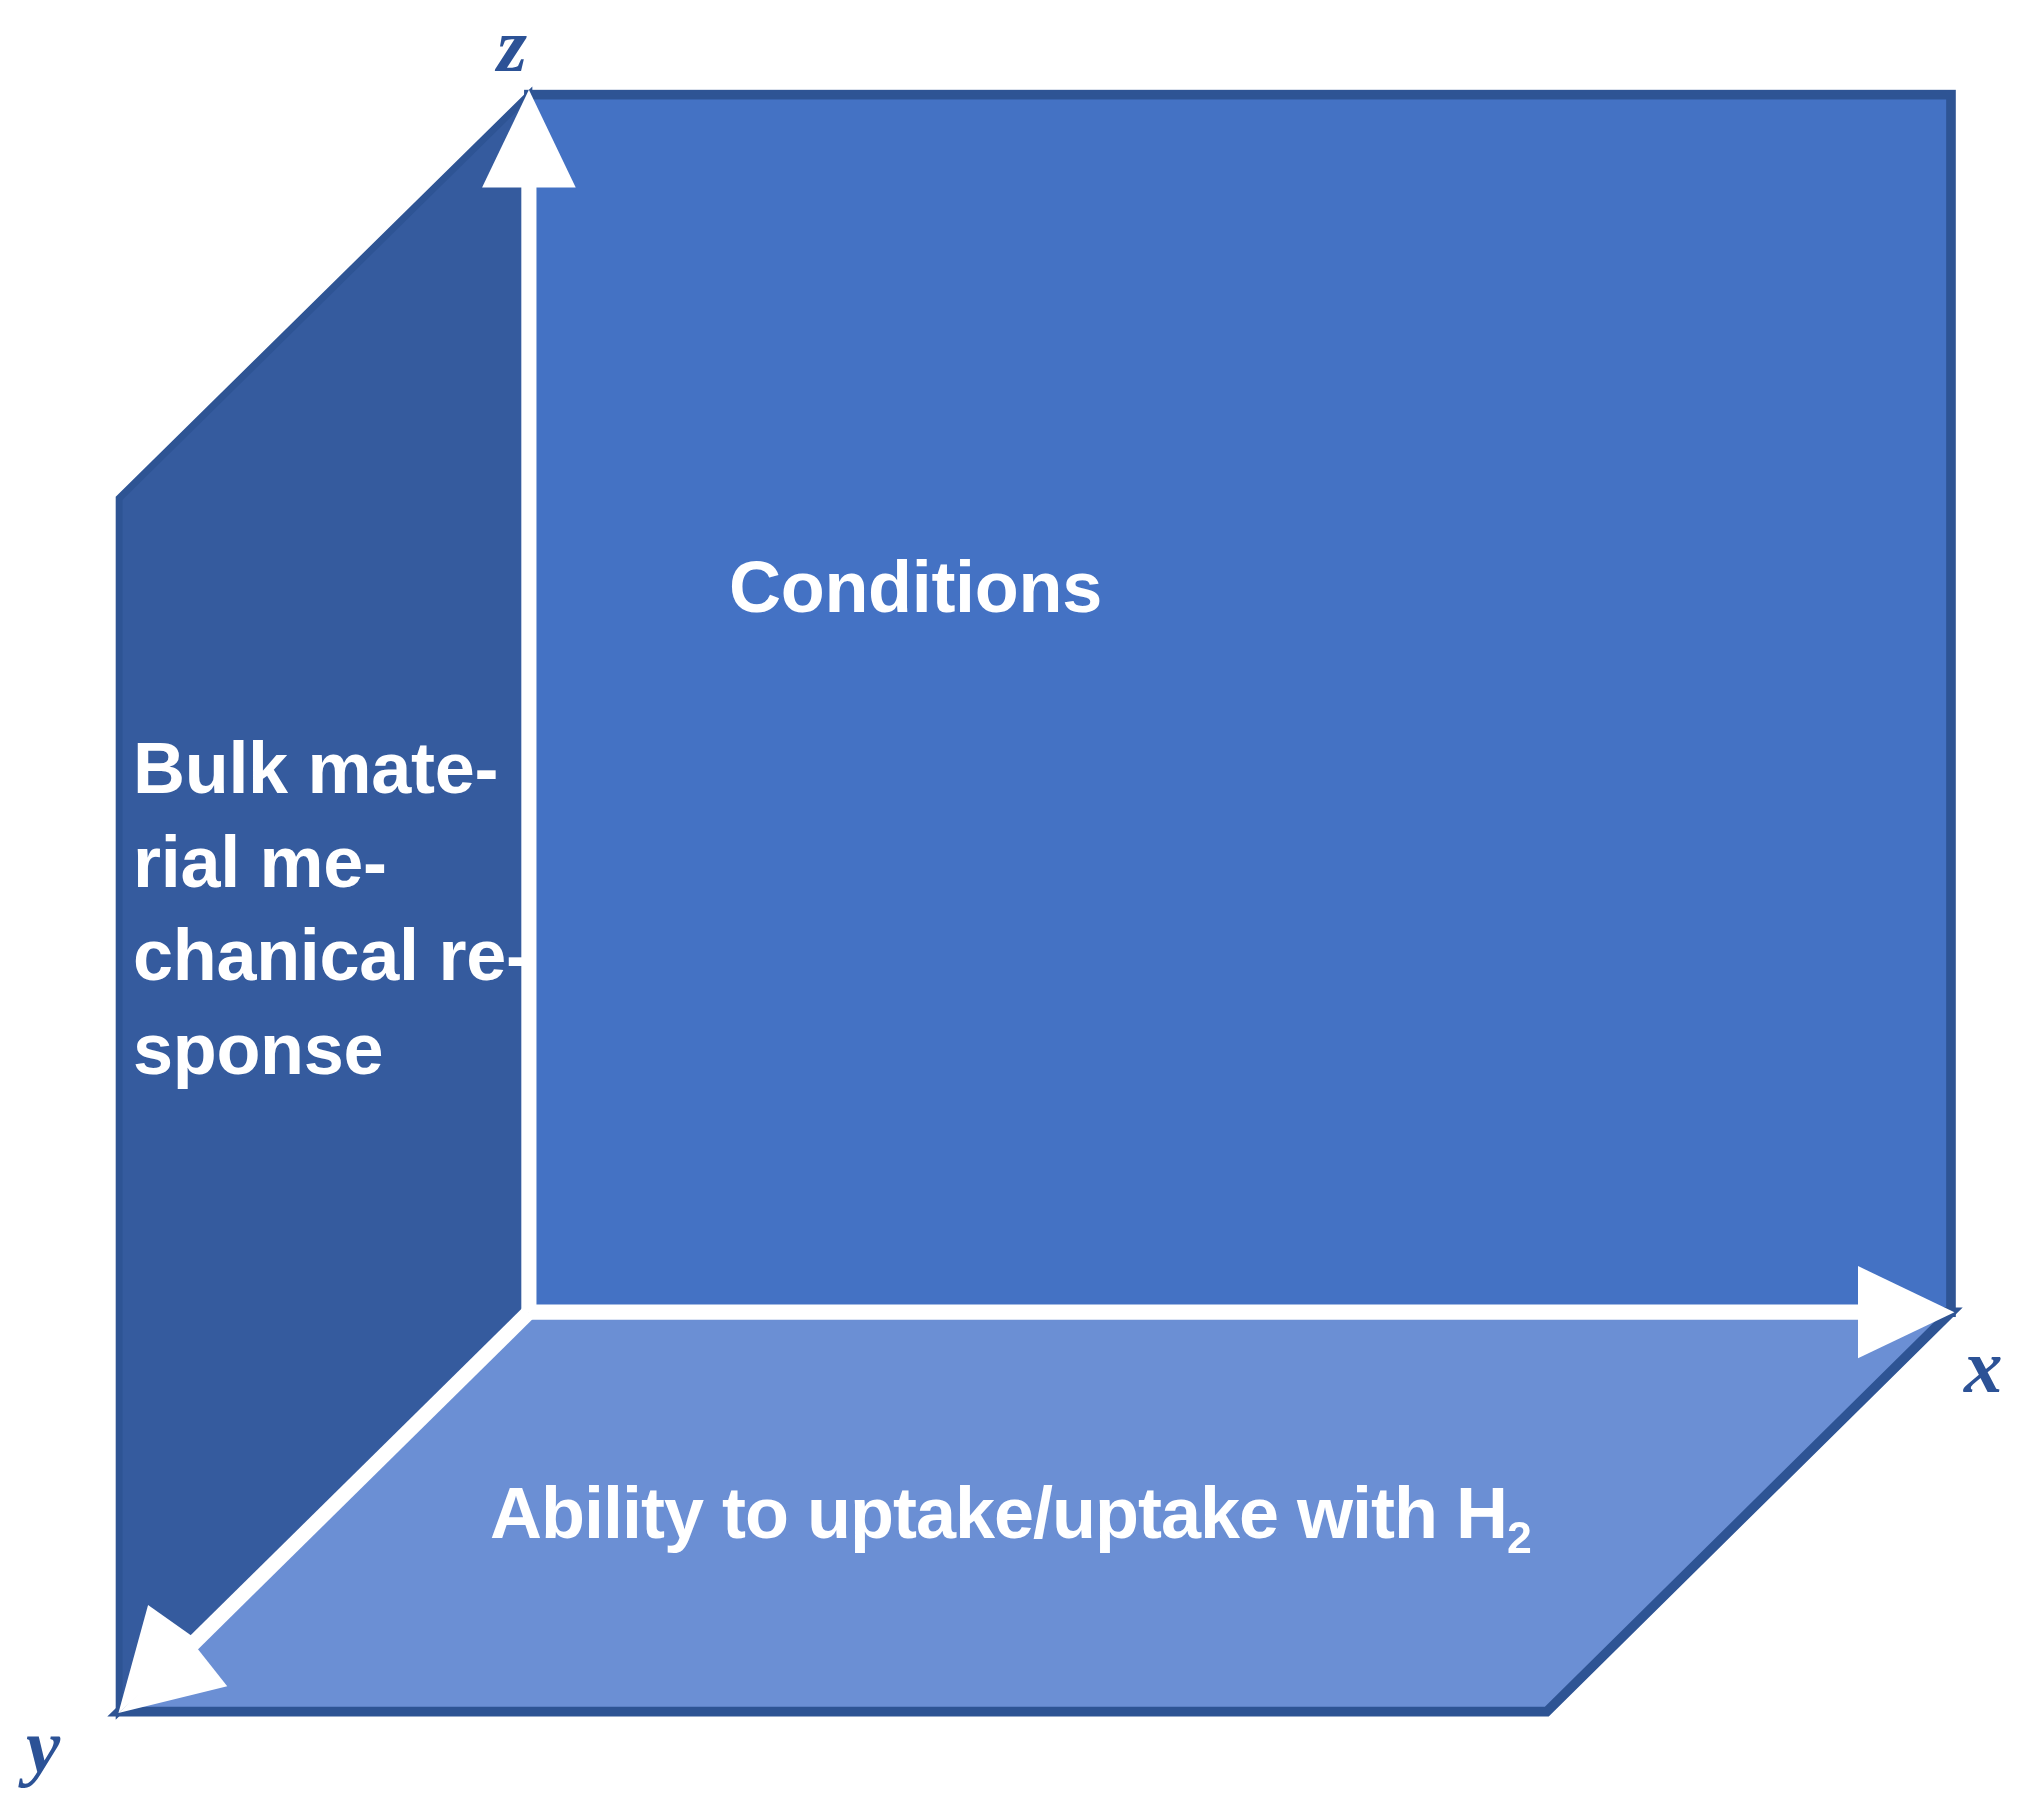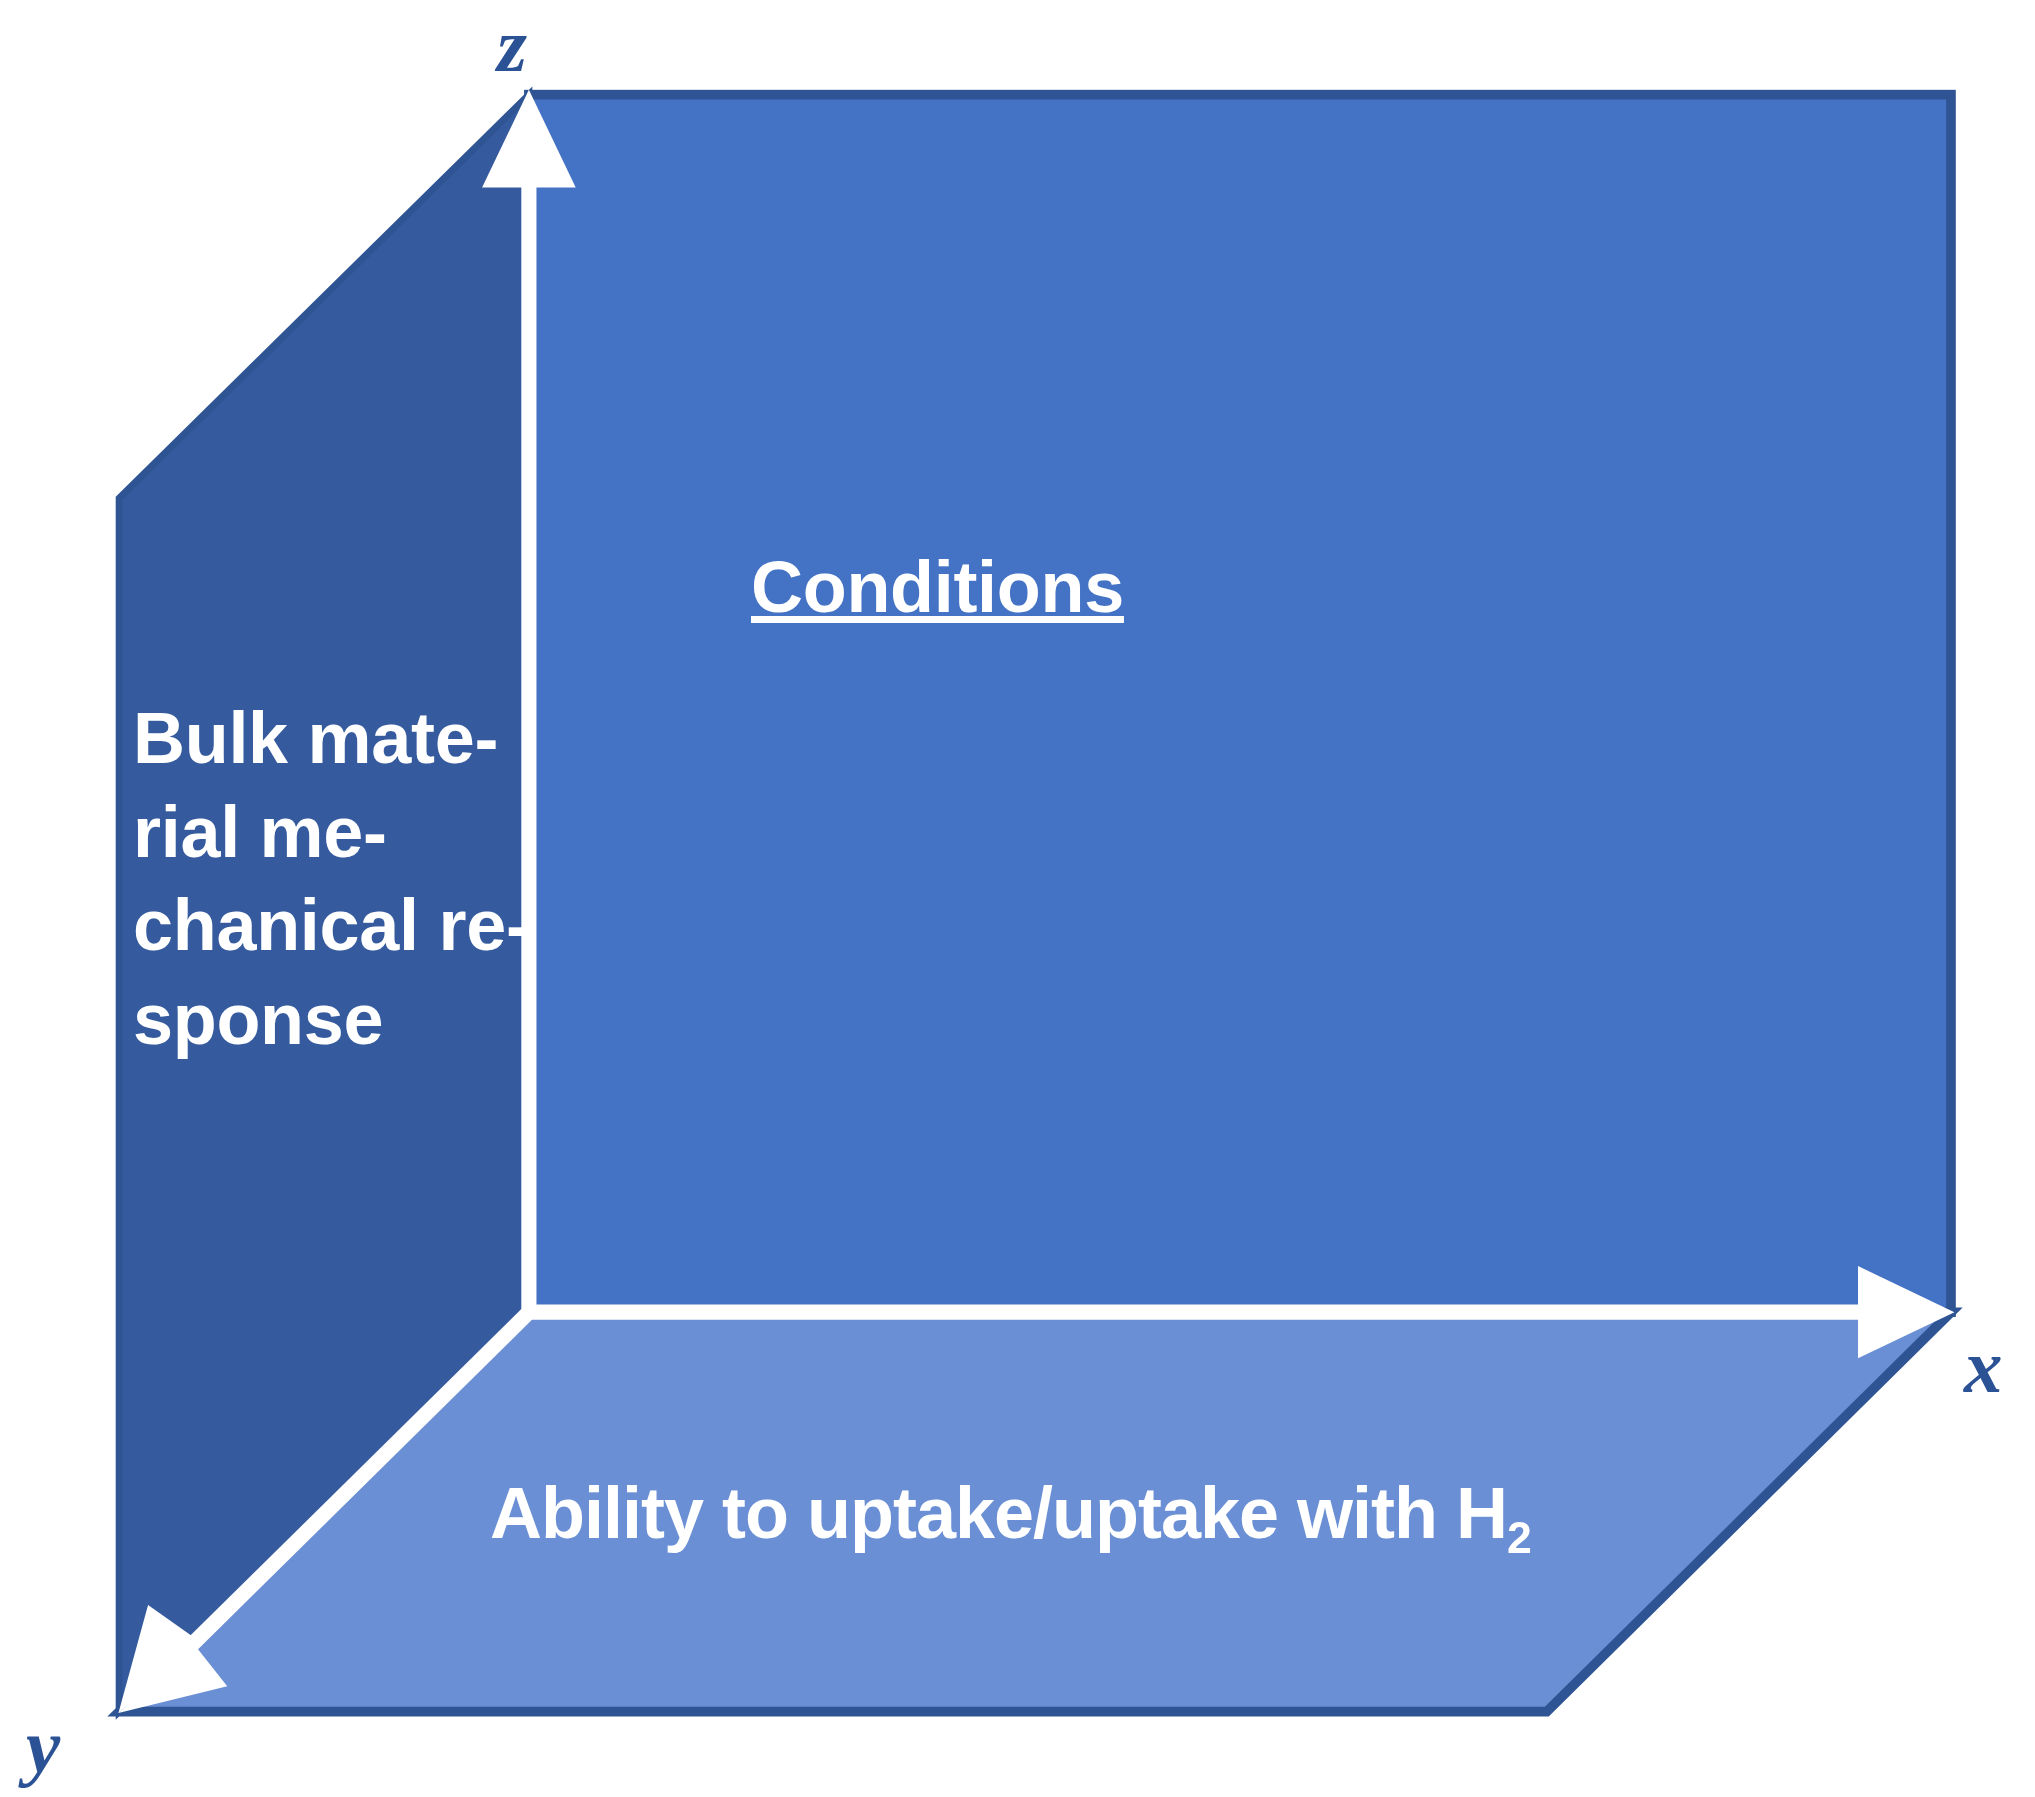--- a/index.html
+++ b/index.html
@@ -31,29 +31,28 @@
     position: absolute;
     color: #ffffff;
     font-family: "Liberation Sans", sans-serif;
     font-weight: bold;
     line-height: 1.30;
     white-space: pre-line;
     letter-spacing: -0.3px;
   }
   #side-panel-label {
     left: 133px;
-    top: 692px;
+    top: 722px;
     width: 413px;
     font-size: 72px;
   }
   #back-panel-heading {
-    left: 751px;
+    left: 729px;
     top: 541px;
     font-size: 72px;
-    text-decoration: underline;
   }
   #back-panel-body {
     left: 729px;
     top: 714px;
     width: 1157px;
     font-size: 72px;
   }
   #floor-panel-label {
     left: 490px;
     top: 1467px;

